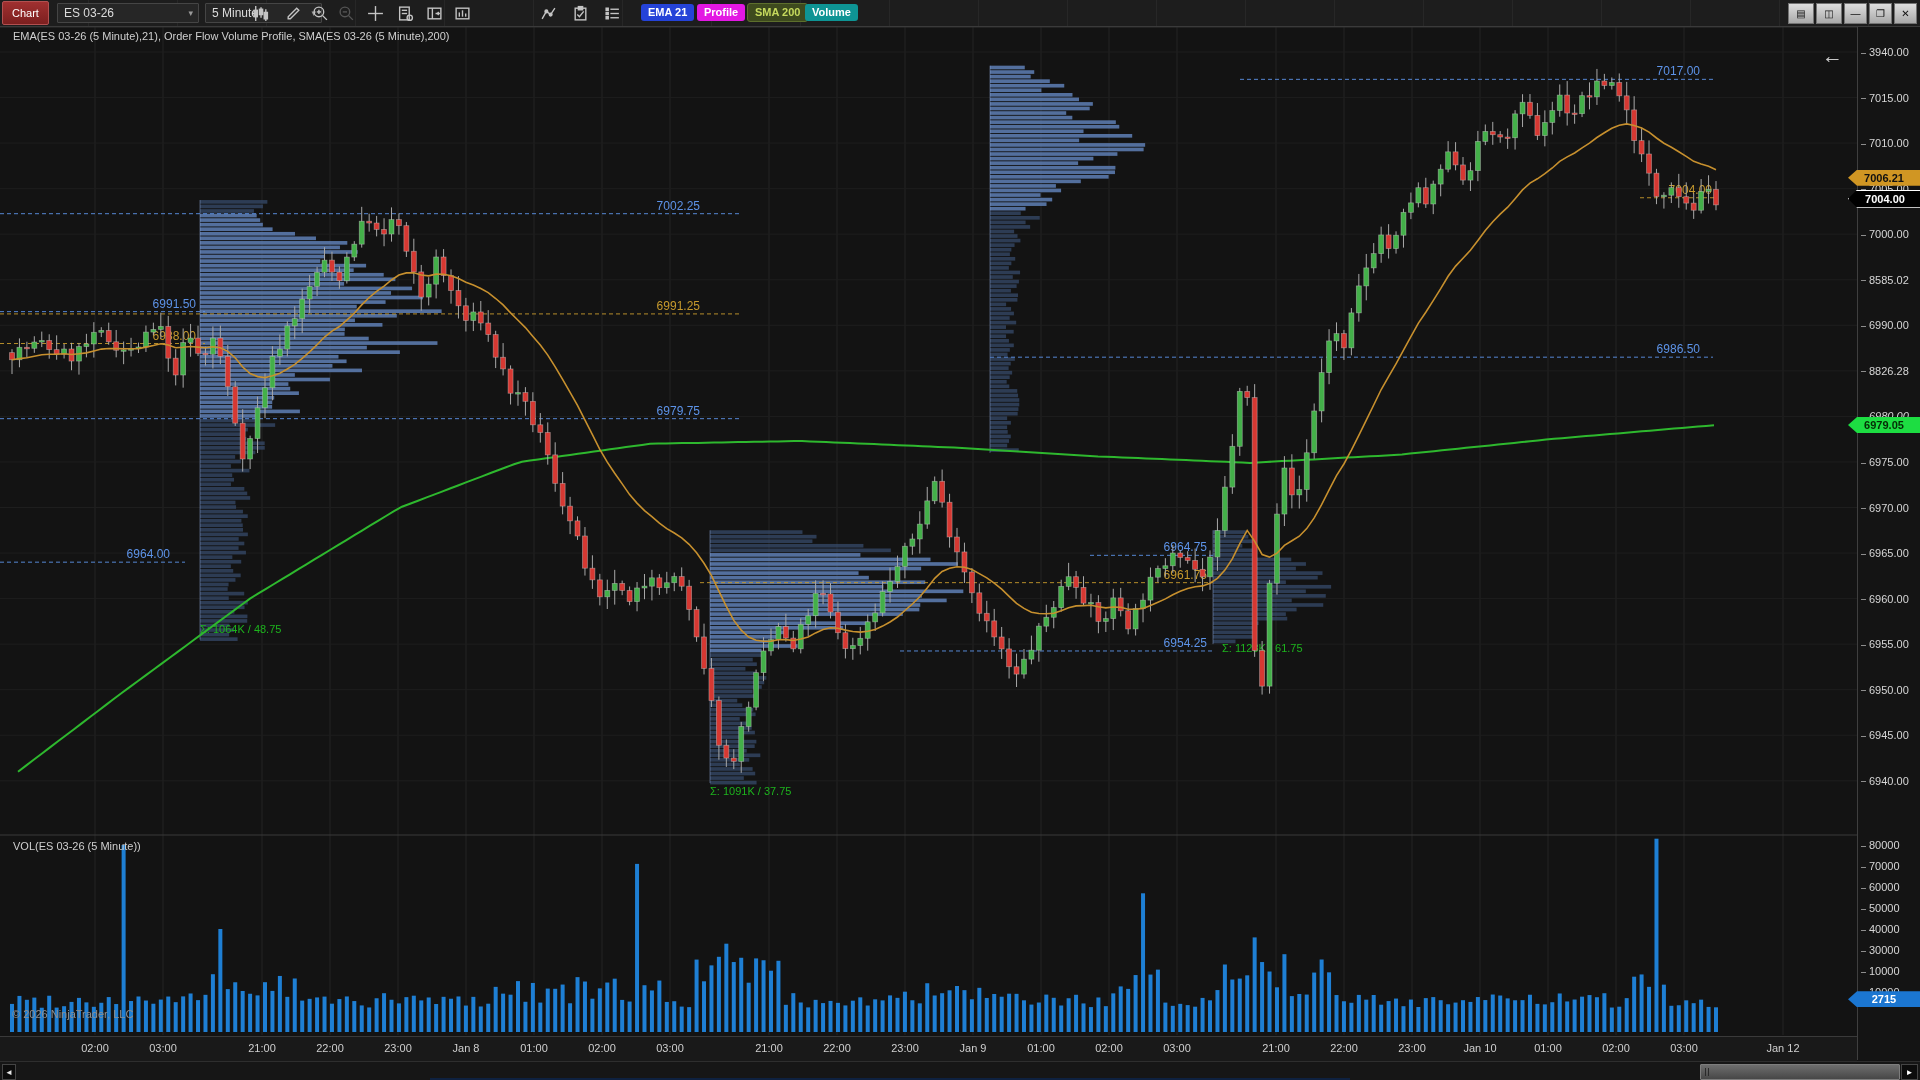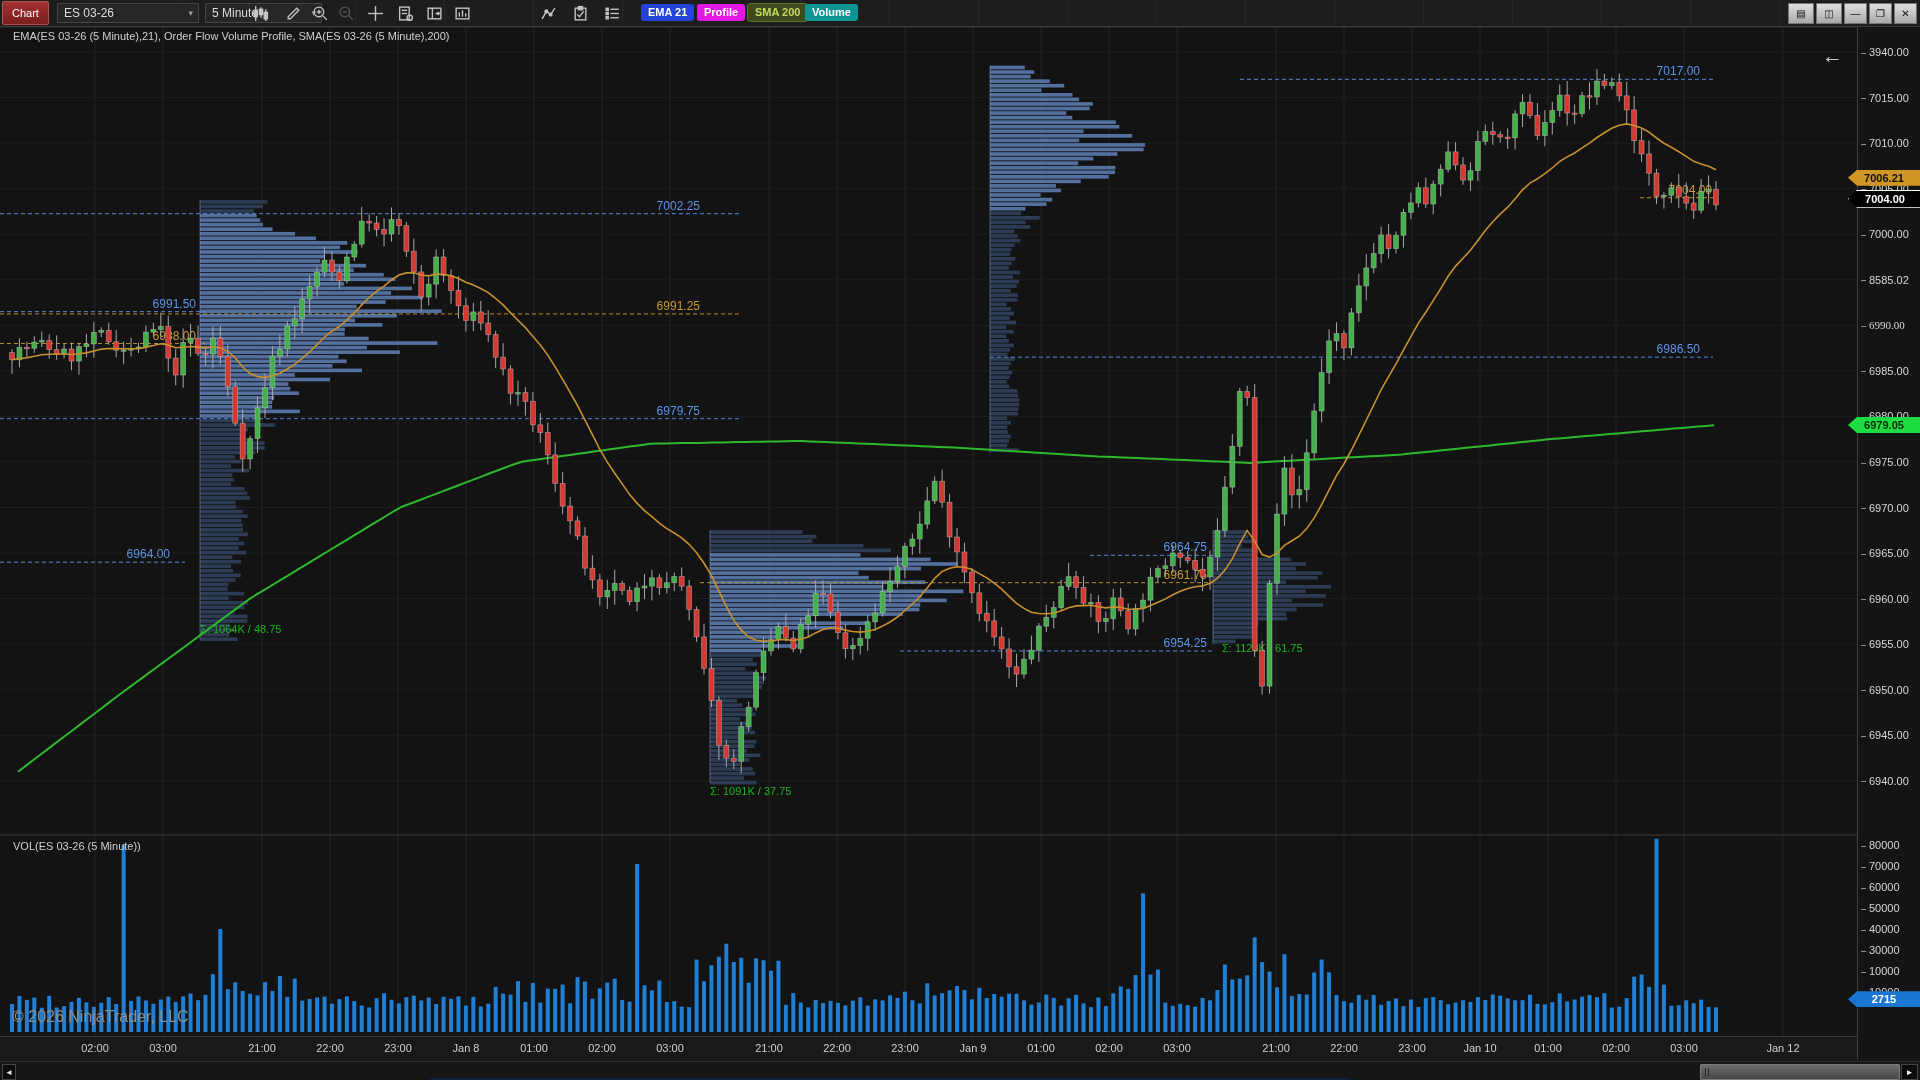--- a/index.html
+++ b/index.html
@@ -24,21 +24,21 @@
   .badge-profile{left:697px;background:#e318e3;}
   .badge-sma{left:747px;background:#3e4a1e;color:#c6d95d;border:1px solid #5d6f2c;top:3px;}
   .badge-volume{left:805px;background:#0e9494;}
   #win-controls{position:absolute;right:3px;top:3px;display:flex;gap:2px;z-index:31;}
   .win-btn{width:21px;height:19px;background:linear-gradient(#dedede,#a9a9a9);border:1px solid #737373;
     color:#111;font-size:10px;display:flex;align-items:center;justify-content:center;}
   .win-btn.wide{width:24px;}
   
   #indicator-label{position:absolute;left:13px;top:30px;color:#cfcfcf;font-size:11px;z-index:20;}
   #vol-label{position:absolute;left:13px;top:840px;color:#cfcfcf;font-size:11px;z-index:20;}
-  #copyright{position:absolute;left:12px;top:1008px;color:#8f8f8f;font-size:16px;z-index:21;text-align:right;}
+  #copyright{position:absolute;left:12px;top:1008px;color:#8f8f8f;font-size:11px;z-index:21;text-align:right;}
   #back-arrow{position:absolute;left:1822px;top:44px;color:#c9c9c9;font-size:21px;z-index:20;}
   svg#chart-svg{position:absolute;left:0;top:0;z-index:5;}
   
   #price-axis{position:absolute;left:1857px;top:27px;width:63px;height:1033px;background:#141414;
     border-left:1px solid #3f3f3f;z-index:15;}
   .ptick{position:absolute;left:3px;color:#d6d6d6;font-size:11px;white-space:nowrap;}
   .ptick::before{content:"";display:inline-block;width:5px;height:1px;background:#8d8d8d;
     vertical-align:middle;margin-right:3px;}
   .axis-badge{position:absolute;left:-10px;width:72px;height:16px;line-height:16px;text-align:center;
     font-size:11px;font-weight:bold;clip-path:polygon(0 50%,9px 0,100% 0,100% 100%,9px 100%);z-index:17;}
@@ -1209,23 +1209,23 @@
   <div id="vol-label">VOL(ES 03-26 (5 Minute))</div>
   <div id="copyright">© 2026 NinjaTrader, LLC</div>
 
   <div id="price-axis">
       <div class="ptick" style="top: 19px;">3940.00</div>
       <div class="ptick" style="top: 64.55px;">7015.00</div>
       <div class="ptick" style="top: 110.1px;">7010.00</div>
       <div class="ptick" style="top: 155.65px;">7005.00</div>
       <div class="ptick" style="top: 201.2px;">7000.00</div>
       <div class="ptick" style="top: 246.75px;">8585.02</div>
-      <div class="ptick" style="top: 292.3px; font-family: Liberation Serif, serif;">6990.00</div>
-      <div class="ptick" style="top: 337.85px;">6985.00</div>
-      <div class="ptick" style="top: 383.4px;">6980.00</div>
+      <div class="ptick" style="top: 292.3px;">6990.00</div>
+      <div class="ptick" style="top: 337.85px;">8826.28</div>
+      <div class="ptick" style="top: 383.4px; font-style: italic;">6980.00</div>
       <div class="ptick" style="top: 428.95px;">6975.00</div>
       <div class="ptick" style="top: 474.5px;">6970.00</div>
       <div class="ptick" style="top: 520.05px;">6965.00</div>
       <div class="ptick" style="top: 565.6px;">6960.00</div>
       <div class="ptick" style="top: 611.15px;">6955.00</div>
       <div class="ptick" style="top: 656.7px;">6950.00</div>
       <div class="ptick" style="top: 702.25px;">6945.00</div>
       <div class="ptick" style="top: 747.8px;">6940.00</div>
       <div class="ptick" style="top: 812px;">80000</div>
       <div class="ptick" style="top: 833px;">70000</div>

